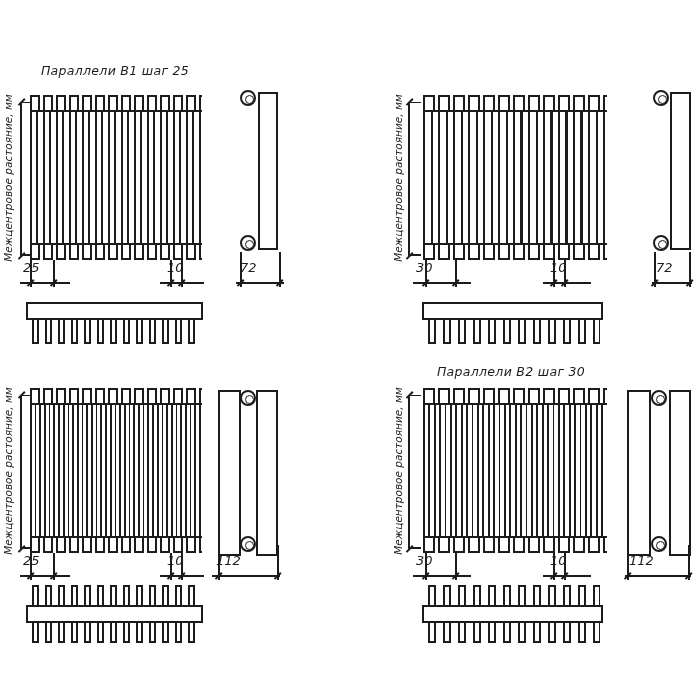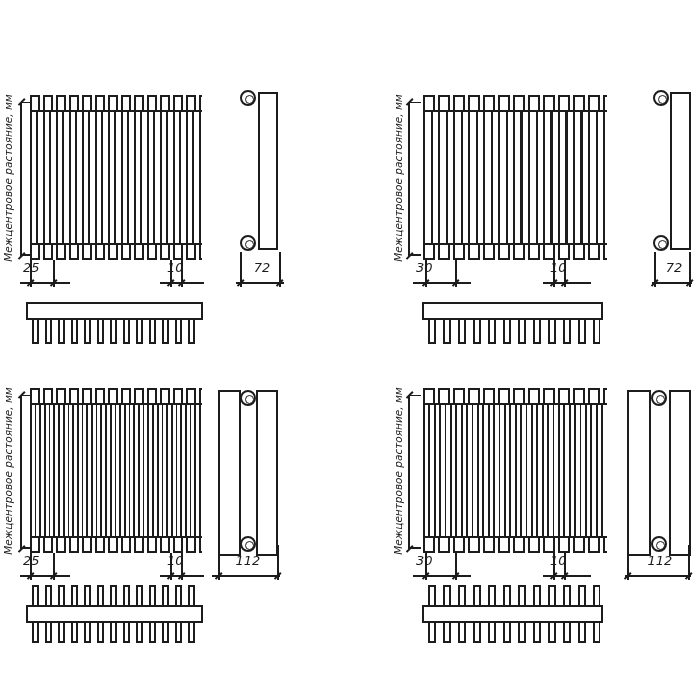--- a/index.html
+++ b/index.html
@@ -82,21 +82,21 @@
   .dim{position:absolute;height:34px}
   .row1 .dim{top:205px}
   .row2 .dim{top:195px}
   .dline{position:absolute;left:0;right:0;top:22px;height:1.5px;background:#1c1c1c}
   .extv{position:absolute;top:0;height:27px;width:1.5px;background:#1c1c1c}
   .dim-depth .extv{top:-8px;height:35px}
   .dim .tick{top:21.5px}
   .dnum{position:absolute;top:0;font-style:italic;font-size:13px;line-height:15px}
   .dim-step .dnum{left:3px}
   .dim-end .dnum{left:7px}
-  .dim-depth .dnum{left:4px;right:0;text-align:center}
+  .dim-depth .dnum{left:4px;right:0;text-align:left}
 
   .colL .dim-step{left:20px;width:50px}
   .colL .dim-step .e1{left:10px}  .colL .dim-step .e2{left:33px}
   .colL .dim-step .t1{left:6px}   .colL .dim-step .t2{left:29px}
   .colR .dim-step{left:18px;width:58px}
   .colR .dim-step .e1{left:12px}  .colR .dim-step .e2{left:42px}
   .colR .dim-step .t1{left:8px}   .colR .dim-step .t2{left:38px}
 
   .colL .dim-end{left:160px;width:44px}
   .colR .dim-end{left:148px;width:48px}
@@ -158,20 +158,21 @@
   .teeth::after{content:"";position:absolute;left:0;right:0;height:2px;background:var(--tends)}
   .teeth-down::after{bottom:0}
   .teeth-up::after{top:0}
 </style>
 </head>
 <body>
 
 <div class="canvas">
 
   <section class="quad row1 colL b1 s25" id="q1">
+    <div class="title">Параллели В1 шаг 25</div>
     <div class="vlabel">Межцентровое растояние, мм</div>
     <div class="vdim">
       <i class="vline"></i>
       <i class="hext hext-t"></i>
       <i class="hext hext-b"></i>
       <i class="tick vt-t"></i>
       <i class="tick vt-b"></i>
     </div>
     <div class="front">
       <div class="caps caps-top"></div>
@@ -313,20 +314,21 @@
       <span class="dnum">112</span>
     </div>
     <div class="topview">
       <div class="teeth teeth-up"></div>
       <div class="tbar"></div>
       <div class="teeth teeth-down"></div>
     </div>
   </section>
 
   <section class="quad row2 colR b2 s30" id="q4">
+    <div class="title">Параллели В2 шаг 30</div>
     <div class="vlabel">Межцентровое растояние, мм</div>
     <div class="vdim">
       <i class="vline"></i>
       <i class="hext hext-t"></i>
       <i class="hext hext-b"></i>
       <i class="tick vt-t"></i>
       <i class="tick vt-b"></i>
     </div>
     <div class="front">
       <div class="caps caps-top"></div>

